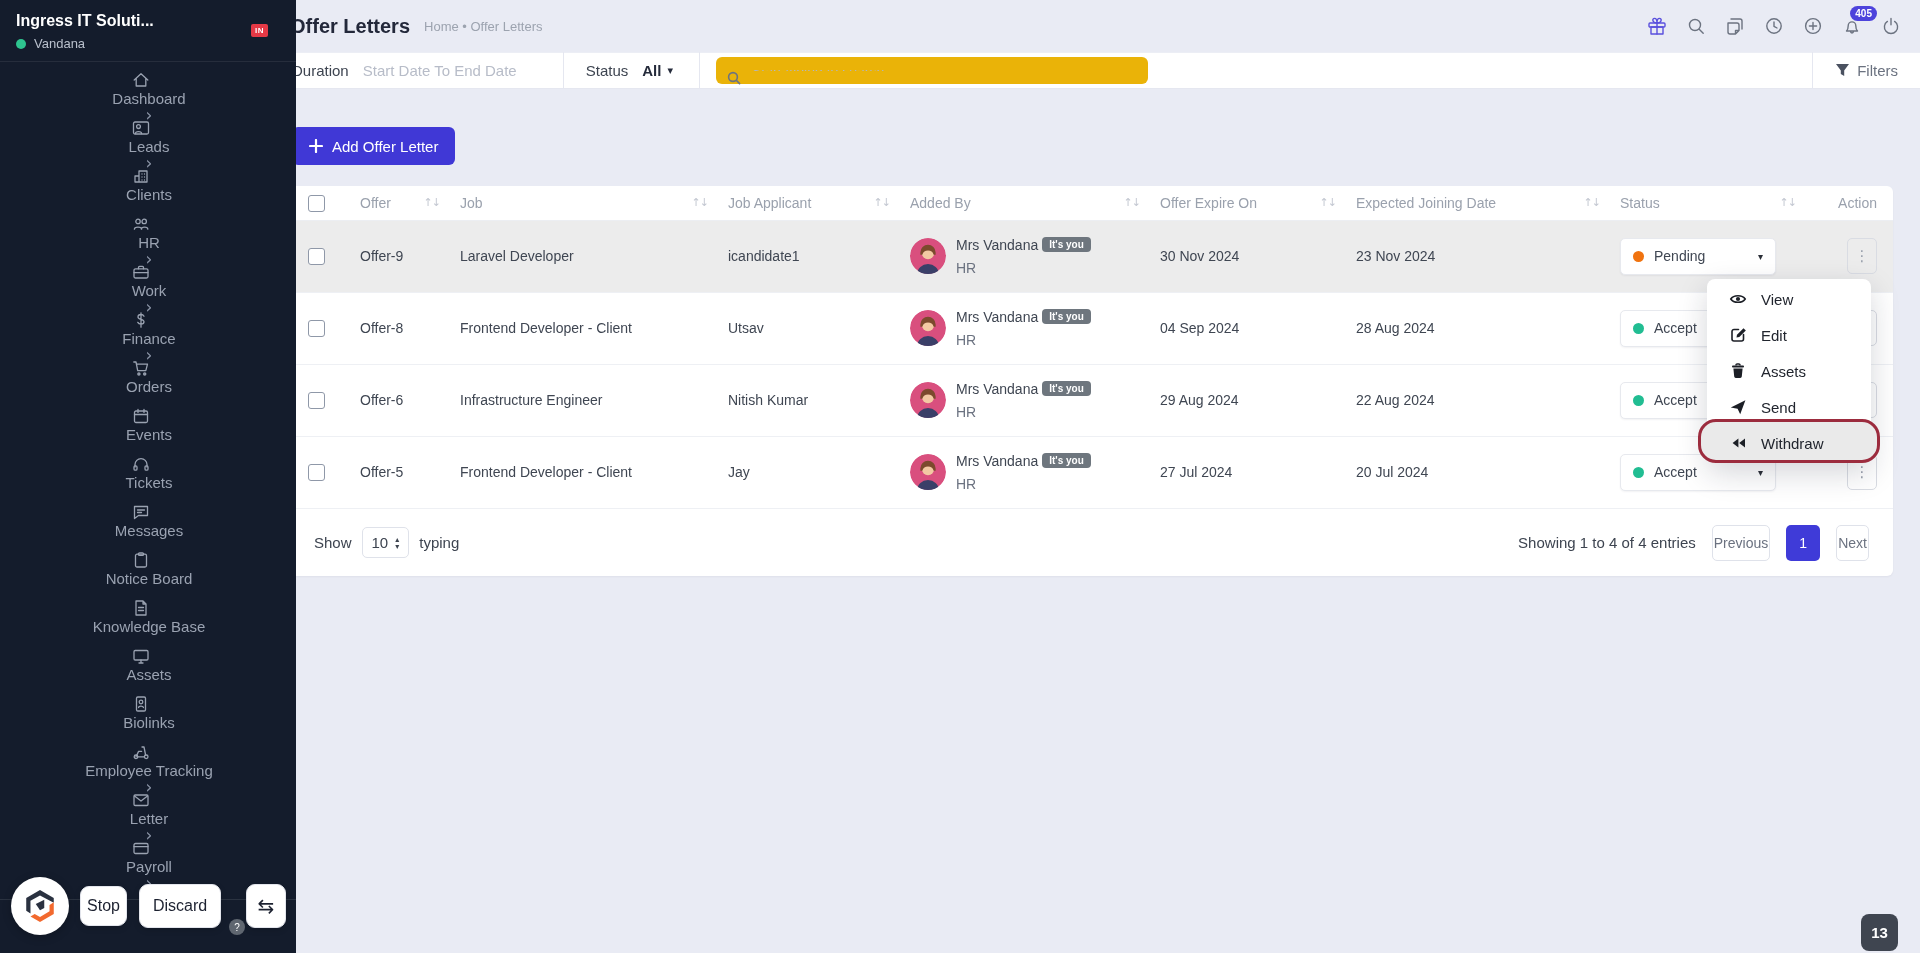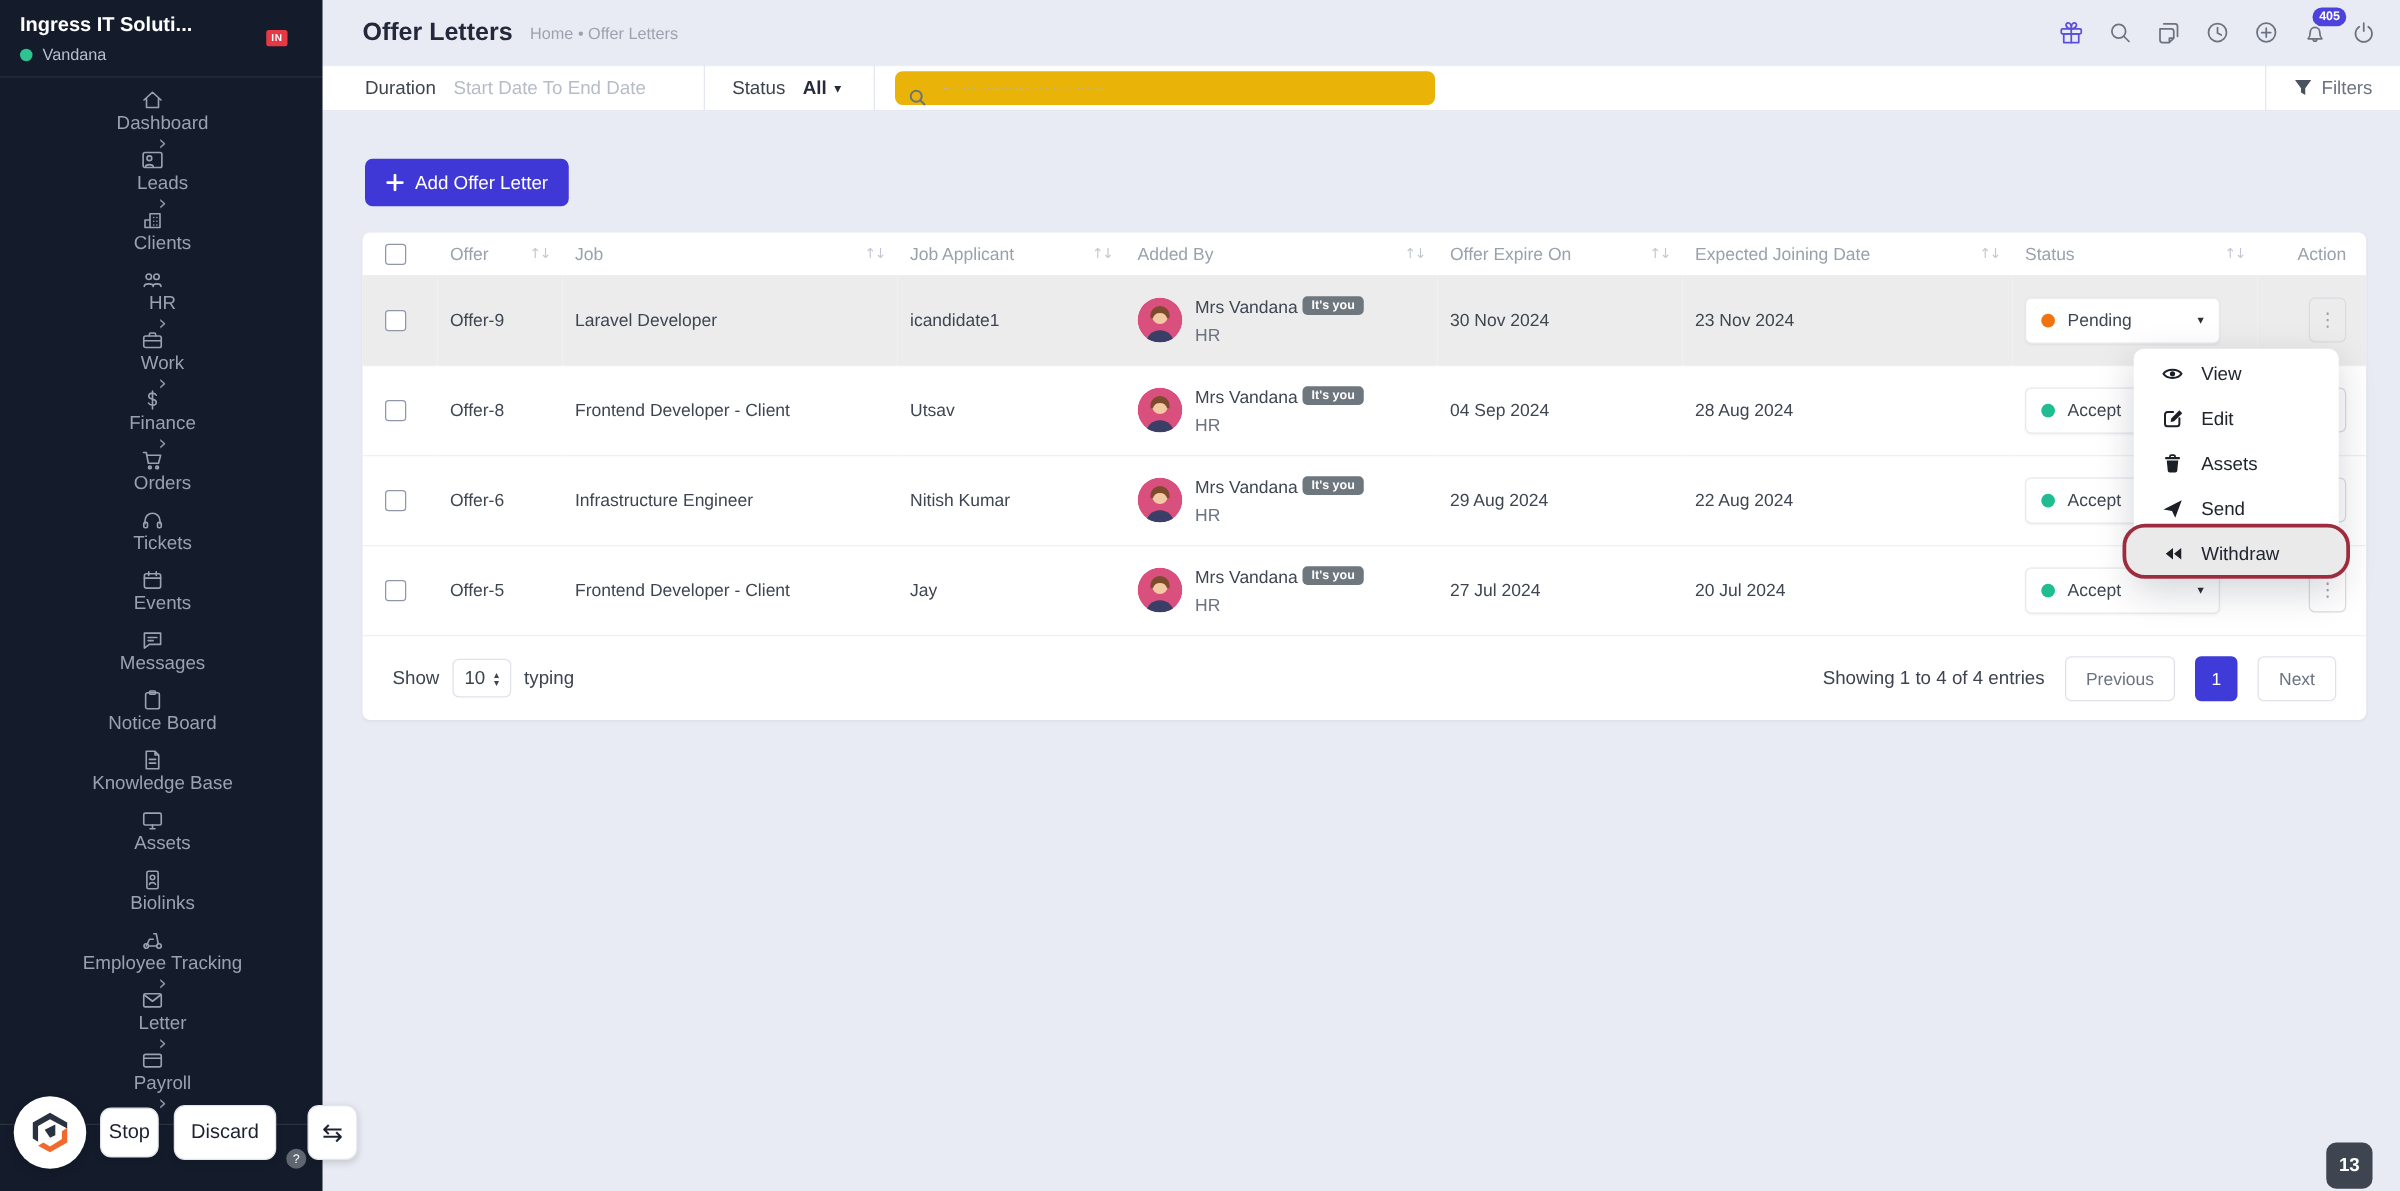--- a/index.html
+++ b/index.html
@@ -4,21 +4,21 @@
 <style>
   * { margin:0; padding:0; box-sizing:border-box; }
   html,body { width:1920px; height:953px; overflow:hidden; }
   body {
     font-family:"Liberation Sans", sans-serif;
     background:#e9ebf4; color:#3d4450; position:relative; font-size:14px;
   }
   .glyph { font-family:"DejaVu Sans", sans-serif; }
 
   
-  .sidebar { position:absolute; left:0; top:0; width:258px; height:953px; background:#141c2c; z-index:5; }
+  .sidebar { position:absolute; left:0; top:0; width:296px; height:953px; background:#141c2c; z-index:5; }
   .side-head { position:relative; padding:12px 16px 10px 16px; border-bottom:1px solid rgba(255,255,255,0.08); }
   .company { color:#ffffff; font-size:16px; font-weight:bold; white-space:nowrap; overflow:hidden; }
   .side-badge { position:absolute; right:28px; top:24px; background:#e63946; color:#fff; font-size:8px; font-weight:bold; padding:2px 4px; border-radius:2px; letter-spacing:.5px; }
   .user-row { display:flex; align-items:center; gap:8px; margin-top:6px; }
   .dot-green { width:10px; height:10px; border-radius:50%; background:#2ec48f; }
   .user-name { color:#b9c0cc; font-size:13px; }
   .nav { padding-top:8px; }
   .nav-item { display:flex; align-items:center; height:48px; padding:0 18px 0 20px; color:#9aa2b1; font-size:15px; cursor:pointer;flex-direction:column; }
   .nav-item .nicon { width:20px; height:20px; margin-right:16px; flex:0 0 20px; display:flex; align-items:center; justify-content:center; }
   .nav-item .nicon svg { width:20px; height:20px; stroke:#9aa2b1; fill:none; stroke-width:1.3; stroke-linecap:round; stroke-linejoin:round; }
@@ -78,21 +78,21 @@
   .act-btn { width:30px; height:36px; border:1px solid #d9dce3; border-radius:5px; background:transparent; color:#9aa1ad; font-size:15px; cursor:pointer; display:inline-flex; align-items:center; justify-content:center; }
   td.act-cell { text-align:right; padding-right:16px; }
 
   
   .card-foot { display:flex; align-items:center; height:68px; padding:0 24px; }
   .show-group { display:flex; align-items:center; gap:10px; font-size:15px; color:#3d4450; }
   .pagesize { display:flex; align-items:center; gap:7px; border:1px solid #dfe2ea; border-radius:5px; padding:6px 9px; cursor:pointer; }
   .updown { display:flex; flex-direction:column; font-size:8px; line-height:7px; color:#3d4450; }
   .foot-right { margin-left:auto; display:flex; align-items:center; gap:16px; }
   .showing { font-size:15px; color:#3d4450; }
-  .pg-btn { border:1px solid #dfe2ea; background:#fff; border-radius:5px; padding:9px 16px; font-size:14px; color:#6b7280; cursor:pointer; font-family:inherit; }
+  .pg-btn { border:1px solid #dfe2ea; background:#fff; border-radius:5px; padding:9px 1px; font-size:14px; color:#6b7280; cursor:pointer; font-family:inherit; }
   .pg-num { background:#3f3bd8; color:#fff; border:none; border-radius:5px; width:34px; height:36px; font-size:14px; cursor:pointer; font-family:inherit; }
 
   
   .ctx-menu { position:absolute; left:1707px; top:279px; width:164px; height:184px; background:#fff; border-radius:8px; box-shadow:0 10px 30px rgba(20,25,50,.18); z-index:20; padding-top:2px; }
   .ctx-item { position:relative; z-index:2; display:flex; align-items:center; height:36px; padding-left:22px; font-size:15px; color:#21252e; cursor:pointer; gap:14px; }
   .ctx-item svg { width:18px; height:18px; }
   .ctx-ring { position:absolute; z-index:1; left:-9px; top:140px; width:182px; height:44px; background:#eaeaea; border:3.5px solid #9c2c3e; border-radius:18px; }
 
   
   .logo-circle { position:absolute; left:11px; top:877px; width:58px; height:58px; border-radius:50%; background:#fff; box-shadow:0 2px 8px rgba(0,0,0,.25); z-index:30; display:flex; align-items:center; justify-content:center; cursor:pointer; }
@@ -181,35 +181,35 @@
             <path d="M2.8 4 h2.2 l1.7 8.6 h8.1 l1.7-6.4 H6 M7.9 16 h.01 M13.7 16 h.01"></path>
             <circle cx="7.9" cy="15.9" r="1.1"></circle>
             <circle cx="13.7" cy="15.9" r="1.1"></circle>
           </svg>
         </span>
       <span class="nlabel">Orders</span>
     </div>
     <div class="nav-item">
       <span class="nicon">
           <svg viewBox="0 0 20 20">
+            <rect x="3.5" y="5" width="13" height="11.5" rx="1.5"></rect>
+            <path d="M3.5 8.5 h13 M7 3.4 v3 M13 3.4 v3"></path>
+          </svg>
+        </span>
+      <span class="nlabel">Events</span>
+    </div>
+    <div class="nav-item">
+      <span class="nicon">
+          <svg viewBox="0 0 20 20">
             <path d="M4 13 v-2.4 a6 6 0 0 1 12 0 V13"></path>
             <rect x="3" y="11.8" width="3" height="4.4" rx="1.2"></rect>
             <rect x="14" y="11.8" width="3" height="4.4" rx="1.2"></rect>
           </svg>
         </span>
       <span class="nlabel">Tickets</span>
-    </div>
-    <div class="nav-item">
-      <span class="nicon">
-          <svg viewBox="0 0 20 20">
-            <rect x="3.5" y="5" width="13" height="11.5" rx="1.5"></rect>
-            <path d="M3.5 8.5 h13 M7 3.4 v3 M13 3.4 v3"></path>
-          </svg>
-        </span>
-      <span class="nlabel">Events</span>
     </div>
     <div class="nav-item">
       <span class="nicon">
           <svg viewBox="0 0 20 20">
             <path d="M3.5 4.5 h13 v9 h-9 l-4 3 z M6.5 8 h7 M6.5 10.5 h4"></path>
           </svg>
         </span>
       <span class="nlabel">Messages</span>
     </div>
     <div class="nav-item">

